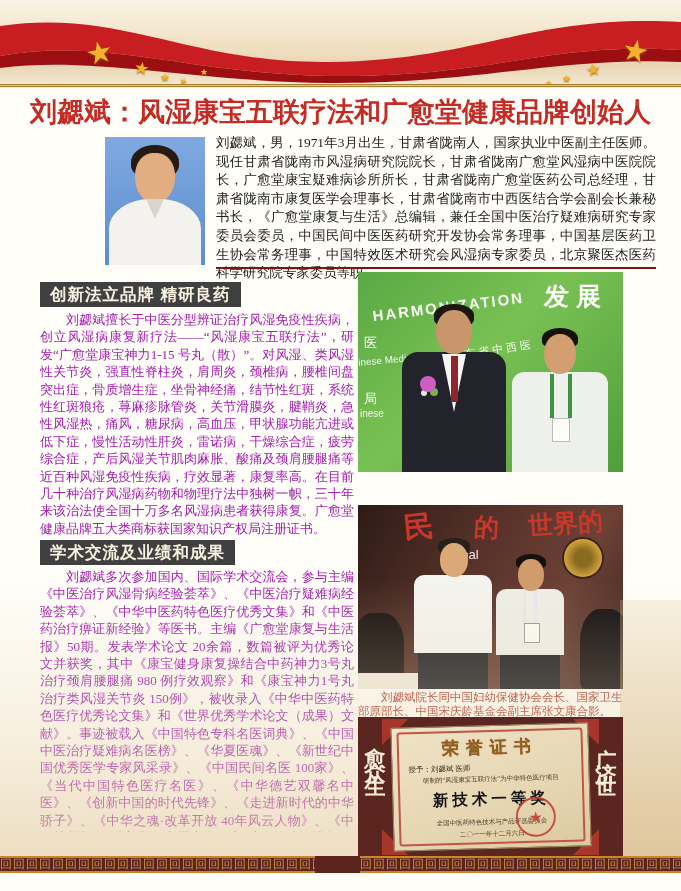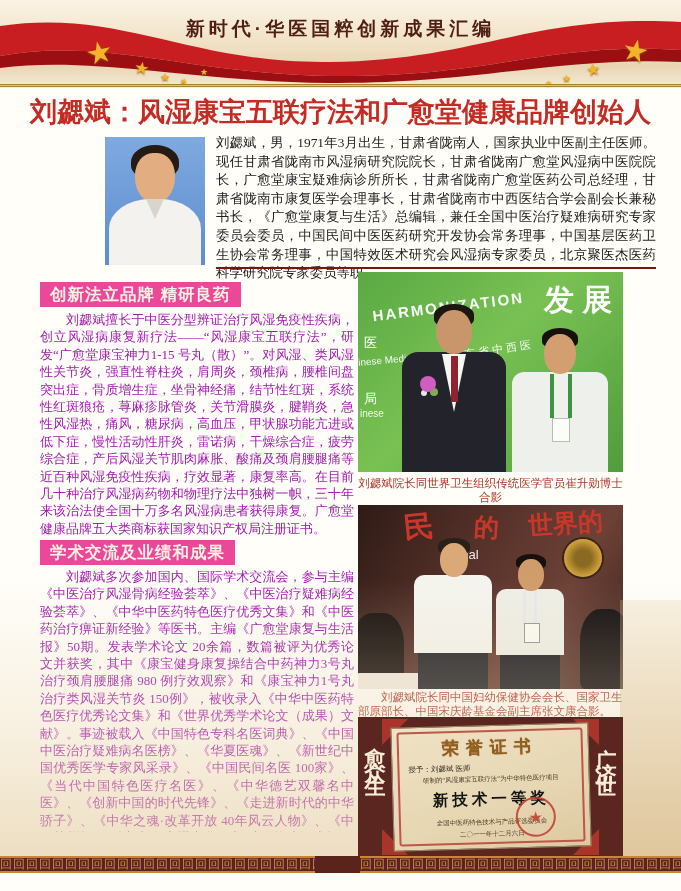--- a/index.html
+++ b/index.html
@@ -32,21 +32,21 @@
     border-radius:46% 46% 52% 52%; }
   .p-coat { position:absolute; left:4px; top:62px; width:92px; height:66px; background:#f3f2ee;
     border-radius:45% 45% 0 0; }
   .p-collar { position:absolute; left:41px; top:62px; width:18px; height:20px; background:#d9d5cc;
     clip-path:polygon(0 0,100% 0,50% 100%); }
   .bio-text { position:absolute; left:216px; top:134px; width:440px; height:132px;
     font-size:13.4px; line-height:18.6px; color:#1c1c1c; text-align:justify; }
   .bio-rule { position:absolute; left:216px; top:267px; width:440px; height:2px; background:#7c130c; }
 
   
-  .sec-h { position:absolute; height:25px; background:#ec4899; color:#f9f2e2;
+  .sec-h { position:absolute; height:25px; background:#404040; color:#f9f2e2;
     font-family:"Liberation Sans", sans-serif; font-weight:bold; font-size:16.5px;
     line-height:25px; padding:0 10px; letter-spacing:1px; white-space:nowrap; }
   .sec1 { left:40px; top:282px; }
   .sec2 { left:40px; top:540px; }
   .para { position:absolute; left:40px; width:314px; font-size:13px; line-height:17.4px;
     color:#a21caf; text-align:justify; text-indent:2em; }
   .para1 { top:311px; height:228px; }
   .para2 { top:568px; height:264px; overflow:hidden; }
 
   
@@ -145,21 +145,20 @@
 </head>
 <body>
 
 <div class="page">
 
   <div class="banner">
     <svg class="wave" viewBox="0 0 681 88" preserveAspectRatio="none">
       <path d="M0,26 C120,8 190,64 330,62 C480,60 530,14 681,22 L681,50 C545,42 500,76 340,76 C195,76 105,36 0,56 Z" fill="#c81e22"></path>
       <path d="M0,56 C105,36 195,76 340,76 C500,76 545,42 681,50 L681,62 C560,56 480,84 330,83 C195,82 95,56 0,68 Z" fill="#9b0f13"></path>
     </svg>
-    <div class="banner-title">新时代·华医国粹创新成果汇编</div>
     <span class="star" style="left:86px;top:38px;font-size:30px;transform:rotate(-12deg);">★</span>
     <span class="star" style="left:134px;top:60px;font-size:17px;transform:rotate(10deg);">★</span>
     <span class="star" style="left:160px;top:72px;font-size:11px;">★</span>
     <span class="star" style="left:180px;top:78px;font-size:8px;transform:rotate(18deg);">★</span>
     <span class="star" style="left:200px;top:68px;font-size:9px;">★</span>
     <span class="star" style="left:622px;top:36px;font-size:30px;transform:rotate(12deg);">★</span>
     <span class="star" style="left:586px;top:62px;font-size:16px;transform:rotate(-10deg);">★</span>
     <span class="star" style="left:562px;top:74px;font-size:10px;">★</span>
     <span class="star" style="left:545px;top:80px;font-size:8px;">★</span>
     <div class="gold-rule"></div>
@@ -176,39 +175,38 @@
   <div class="bio-text">刘勰斌，男，1971年3月出生，甘肃省陇南人，国家执业中医副主任医师。现任甘肃省陇南市风湿病研究院院长，甘肃省陇南广愈堂风湿病中医院院长，广愈堂康宝疑难病诊所所长，甘肃省陇南广愈堂医药公司总经理，甘肃省陇南市康复医学会理事长，甘肃省陇南市中西医结合学会副会长兼秘书长，《广愈堂康复与生活》总编辑，兼任全国中医治疗疑难病研究专家委员会委员，中国民间中医医药研究开发协会常务理事，中国基层医药卫生协会常务理事，中国特效医术研究会风湿病专家委员，北京聚医杰医药科学研究院专家委员等职。</div>
   <div class="bio-rule"></div>
 
   <div class="sec-h sec1">创新法立品牌  精研良药</div>
   <div class="para para1">刘勰斌擅长于中医分型辨证治疗风湿免疫性疾病，创立风湿病康复新疗法——“风湿康宝五联疗法”，研发“广愈堂康宝神力1-15 号丸（散）”。对风湿、类风湿性关节炎，强直性脊柱炎，肩周炎，颈椎病，腰椎间盘突出症，骨质增生症，坐骨神经痛，结节性红斑，系统性红斑狼疮，荨麻疹脉管炎，关节滑膜炎，腱鞘炎，急性风湿热，痛风，糖尿病，高血压，甲状腺功能亢进或低下症，慢性活动性肝炎，雷诺病，干燥综合症，疲劳综合症，产后风湿关节肌肉麻胀、酸痛及颈肩腰腿痛等近百种风湿免疫性疾病，疗效显著，康复率高。在目前几十种治疗风湿病药物和物理疗法中独树一帜，三十年来该治法使全国十万多名风湿病患者获得康复。广愈堂健康品牌五大类商标获国家知识产权局注册证书。</div>
   <div class="sec-h sec2">学术交流及业绩和成果</div>
   <div class="para para2">刘勰斌多次参加国内、国际学术交流会，参与主编《中医治疗风湿骨病经验荟萃》、《中医治疗疑难病经验荟萃》、《中华中医药特色医疗优秀文集》和《中医药治疗痹证新经验》等医书。主编《广愈堂康复与生活报》50期。发表学术论文 20余篇，数篇被评为优秀论文并获奖，其中《康宝健身康复操结合中药神力3号丸治疗颈肩腰腿痛 980 例疗效观察》和《康宝神力1号丸治疗类风湿关节炎 150例》，被收录入《中华中医药特色医疗优秀论文集》和《世界优秀学术论文（成果）文献》。事迹被载入《中国特色专科名医词典》、《中国中医治疗疑难病名医榜》、《华夏医魂》、《新世纪中国优秀医学专家风采录》、《中国民间名医 100家》、《当代中国特色医疗名医》、《中华德艺双馨名中医》、《创新中国的时代先锋》、《走进新时代的中华骄子》、《中华之魂·改革开放 40年风云人物》、《中国榜样》、《光彩人生耀中华—新时代的建设者》、《共和国优秀中医人才榜》和《杏林中的先锋</div>
 
   <div class="photo photo1">
     <span class="ov" style="left:14px;top:26px;font-size:15px;font-weight:bold;letter-spacing:2px;transform:rotate(-7deg);opacity:.95;">HARMONIZATION</span>
-    <span class="ov" style="left:186px;top:8px;font-size:30px;font-weight:bold;">发 展</span>
+    <span class="ov" style="left:186px;top:8px;font-size:25px;font-weight:bold;">发 展</span>
     <span class="ov" style="left:6px;top:62px;font-size:13px;">医</span>
     <span class="ov" style="left:0px;top:82px;font-size:10px;transform:rotate(-5deg);opacity:.9;">inese Medicine</span>
     <span class="ov" style="left:106px;top:70px;font-size:11px;transform:rotate(-8deg);opacity:.9;">东 省 中 西 医</span>
     <span class="ov" style="left:6px;top:118px;font-size:13px;">局</span>
     <span class="ov" style="left:2px;top:136px;font-size:10px;opacity:.9;">inese</span>
     <div class="f manA-suit"></div>
     <div class="f manA-shirt"></div>
     <div class="f manA-tie"></div>
     <div class="f manA-flower"></div>
     <div class="f manA-hair"></div>
     <div class="f manA-head"></div>
     <div class="f manB-shirt"></div>
     <div class="f manB-lanyard"></div>
     <div class="f manB-badge"></div>
     <div class="f manB-hair"></div>
     <div class="f manB-head"></div>
   </div>
-  <div class="cap cap1">刘勰斌院长同世界卫生组织传统医学官员崔升勋博士合影</div>
 
   <div class="photo photo2">
     <span class="ov" style="left:46px;top:2px;font-size:30px;color:#c9372b;font-weight:bold;transform:rotate(-6deg);">民</span>
     <span class="ov" style="left:116px;top:6px;font-size:25px;color:#c9372b;font-weight:bold;transform:rotate(4deg);">的</span>
     <span class="ov" style="left:170px;top:2px;font-size:25px;color:#c9372b;font-weight:bold;transform:rotate(-4deg);">世界的</span>
     <span class="ov" style="left:96px;top:42px;font-size:13px;opacity:.9;">onal</span>
     <div class="f gong"></div>
     <div class="f sitL"></div>
     <div class="f chairR"></div>
     <div class="f sitR"></div>

